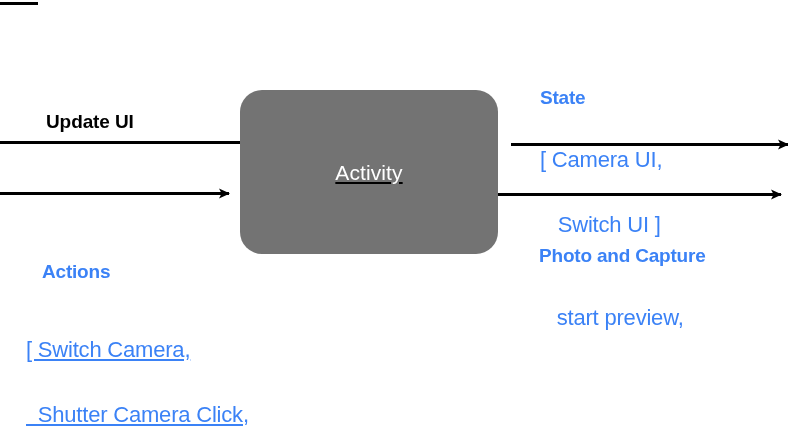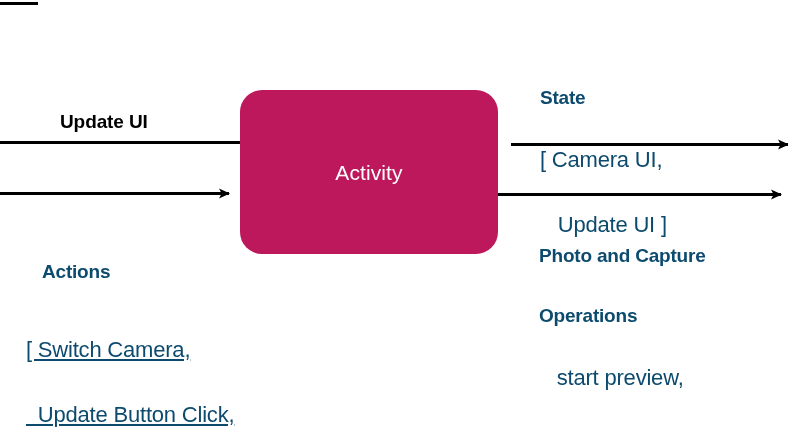--- a/index.html
+++ b/index.html
@@ -54,21 +54,21 @@
     left: 0;
     top: 0;
     width: 788px;
     height: 444px;
     pointer-events: none;
   }
   
   .txt-block {
     position: absolute;
     font-family: "Liberation Sans", sans-serif;
-    color: #0c4a6e;
+    color: #3b82f6;
     white-space: pre;
   }
   .hdr {
     font-size: 19px;
     font-weight: bold;
     line-height: 24px;
     letter-spacing: -0.2px;
   }
   .lst {
     font-size: 22px;
@@ -79,21 +79,21 @@
   .edge-label {
     position: absolute;
     font-family: "Liberation Sans", sans-serif;
     font-size: 19px;
     font-weight: bold;
     color: #000000;
     letter-spacing: -0.1px;
     white-space: pre;
   }
   
-  #label-update-ui { left: 60px; top: 111px; }
+  #label-update-ui { left: 46px; top: 111px; }
   #block-actions   { left: 26px; top: 208px; }
   #block-actions .hdr { margin: 16px; }
   #block-actions .lst { margin: 0; text-decoration: underline; }
   
   #block-state      { left: 540px; top: 50px; }
   #block-operations { left: 539px; top: 208px; }
 </style>
 </head>
 <body>
 
@@ -113,44 +113,43 @@
 
     <line x1="240" y1="142.5" x2="0" y2="142.5" stroke="#000000" stroke-width="3"></line>
 
     <line x1="0" y1="193.5" x2="229" y2="193.5" stroke="#000000" stroke-width="3" marker-end="url(#arrow-right)"></line>
 
     <line x1="788" y1="144.5" x2="511" y2="144.5" stroke="#000000" stroke-width="3" marker-end="url(#arrow-right)" transform="rotate(180 649.5 144.5)"></line>
 
     <line x1="498" y1="194.5" x2="781" y2="194.5" stroke="#000000" stroke-width="3" marker-end="url(#arrow-right)"></line>
   </svg>
 
-  <div class="node" id="activity-node" style="background: #be185d;">
+  <div class="node" id="activity-node" style="background: #737373; text-decoration: underline;">
     <span class="node-label" style="color: rgb(255, 255, 255);">Activity</span>
   </div>
 
   <div class="edge-label" id="label-update-ui">Update UI</div>
 
   <div class="txt-block" id="block-actions">
     <div class="hdr">Actions</div>
     <div class="lst">[ Switch Camera,</div>
-    <div class="lst">  Update Button Click,</div>
+    <div class="lst">  Shutter Camera Click,</div>
     <div class="lst">  Close Photo Preview,</div>
     
     
   </div>
 
   <div class="txt-block" id="block-state">
     <div class="hdr">State</div>
     <div class="lst">[ Camera UI,</div>
-    <div class="lst">   Update UI ]</div>
+    <div class="lst">   Switch UI ]</div>
   </div>
 
   <div class="txt-block" id="block-operations">
     <div class="hdr">Photo and Capture</div>
-    <div class="hdr">Operations</div>
     <div class="lst">   start preview,</div>
     
     
     
     
   </div>
 
 </div>
 
 </body></html>

